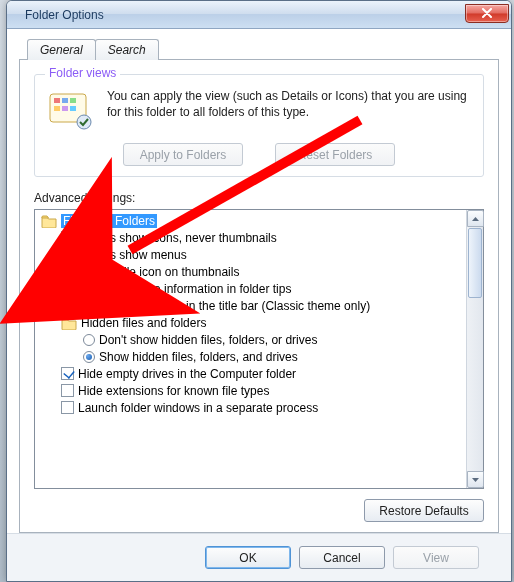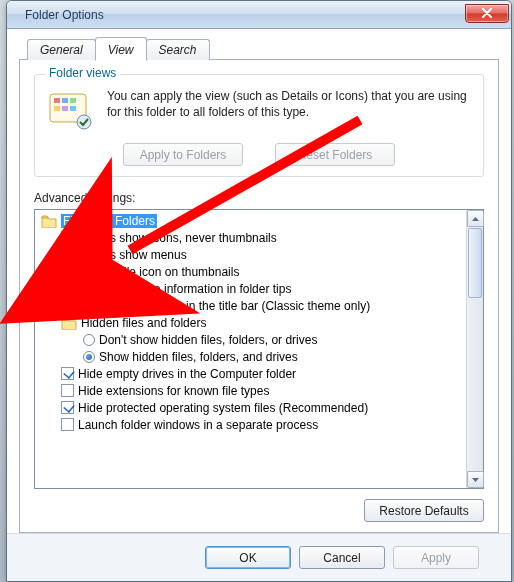--- a/index.html
+++ b/index.html
@@ -99,21 +99,21 @@
   .group {
     border:1px solid #d6dde5;
     border-radius:3px;
     padding: 12px 10px 10px 10px;
     position:relative;
     margin-bottom:14px;
   }
   .group-legend {
     position:absolute; top:-9px; left:10px;
     background:#fff; padding:0 4px;
-    color:#0369a1;
+    color:#8b5cf6;
   }
   .folder-views-row { display:flex; gap:12px; }
   .fv-icon {
     width:50px; height:46px; flex:0 0 auto;
     display:flex;align-items:center;justify-content:center;
   }
   .fv-text { flex:1; line-height:1.3; color:#222; padding-top:2px;}
   .fv-buttons { display:flex; gap:32px; justify-content:center; margin-top:10px;}
   .btn {
     min-width:120px; height:23px;
@@ -208,21 +208,20 @@
     <div class="close-btn">
       <svg width="12" height="10" viewBox="0 0 12 10">
         <path d="M2 1 L10 9 M10 1 L2 9" stroke="#fff" stroke-width="2" stroke-linecap="round"></path>
       </svg>
     </div>
   </div>
 
   <div class="client">
     <div class="tabs">
       <div class="tab">General</div>
-      <div class="tab active">View</div>
       <div class="tab">Search</div>
     </div>
 
     <div class="tabpage">
 
       <div class="group">
         <span class="group-legend">Folder views</span>
         <div class="folder-views-row">
           <div class="fv-icon">
             <svg width="48" height="44" viewBox="0 0 48 44">
@@ -293,24 +292,20 @@
             </div>
             <div class="node l2">
               <span class="chk on"></span>
               <span class="lbl">Hide empty drives in the Computer folder</span>
             </div>
             <div class="node l2">
               <span class="chk"></span>
               <span class="lbl">Hide extensions for known file types</span>
             </div>
             <div class="node l2">
-              <span class="chk on"></span>
-              <span class="lbl">Hide protected operating system files (Recommended)</span>
-            </div>
-            <div class="node l2">
               <span class="chk"></span>
               <span class="lbl">Launch folder windows in a separate process</span>
             </div>
           </div>
         <div class="scroll-track">
           <div class="scroll-btn up">
             <svg width="9" height="6">
                 <path d="M4.5 1 L8 5 L1 5 Z" fill="#5b6b7f"></path>
               </svg>
           </div>
@@ -325,21 +320,21 @@
 
       <div class="restore-row">
         <button class="btn">Restore Defaults</button>
       </div>
     </div>
   </div>
 
   <div class="bottom-buttons">
     <button class="btn default">OK</button>
     <button class="btn">Cancel</button>
-    <button class="btn disabled">Apply</button>
+    <button class="btn disabled">View</button>
   </div>
 </div>
 
 <svg class="arrow-overlay" width="514" height="582">
   <defs>
     <marker id="ah" markerWidth="18" markerHeight="18" refX="3" refY="9" orient="auto">
       <path d="M0 0 L18 9 L0 18 L5 9 Z" fill="#ff0000"></path>
     </marker>
   </defs>
   <line x1="360" y1="120" x2="130" y2="250" stroke="#ff0000" stroke-width="10" marker-end="url(#ah)"></line>

